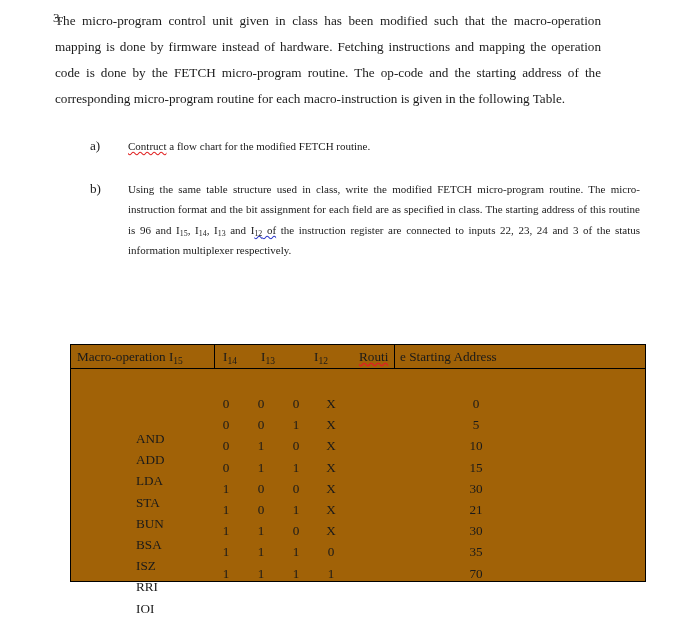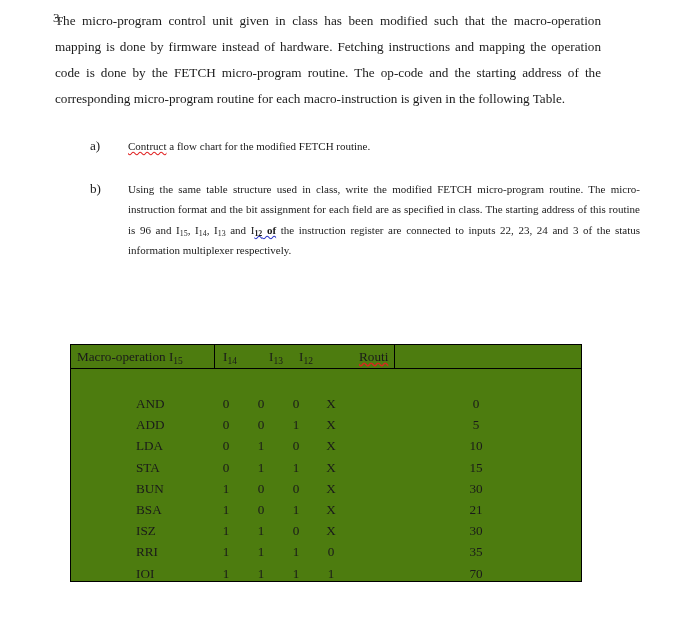--- a/index.html
+++ b/index.html
@@ -78,34 +78,33 @@
   
   .sp-red {
     text-decoration: underline wavy #e02020;
     text-decoration-skip-ink: none;
     text-align: center;
     -webkit-text-decoration: underline wavy #e02020;
   }
   .sp-blue {
     text-decoration: underline wavy #2a35c8;
     text-decoration-skip-ink: none;
-    font-weight: bold;
     -webkit-text-decoration: underline wavy #2a35c8;
   }
 
   
   .table-wrap {
     position: absolute;
     left: 70px;
     top: 344px;
-    width: 512px;
+    width: 576px;
     height: 238px;
     border: 1.4px solid #000;
     box-sizing: border-box;
-    background: #4d7c0f;
+    background: #a16207;
   }
   .thead {
     position: relative;
     height: 24px;
     border-bottom: 1.4px solid #000;
     box-sizing: border-box;
   }
   .th-cell {
     position: absolute;
     top: 2px;
@@ -127,21 +126,21 @@
   .trow {
     position: relative;
     height: 21.2px;
   }
   .cell {
     position: absolute;
     font-size: 13.2px;
     line-height: 21.2px;
     white-space: nowrap;
   }
-  .c-mn   { left: 65px;  text-align: left;   width: 70px; }
+  .c-mn   { left: 65px;  text-align: left;   width: 70px; margin-top: 35px; }
   .c-b0   { left: 140px; text-align: center; width: 30px; }
   .c-b1   { left: 175px; text-align: center; width: 30px; }
   .c-b2   { left: 210px; text-align: center; width: 30px; }
   .c-b3   { left: 245px; text-align: center; width: 30px; }
   .c-addr { left: 385px; text-align: center; width: 40px; }
 </style>
 </head>
 <body>
 
 <div class="question">
@@ -169,28 +168,29 @@
 
 <div class="table-wrap">
 
   <div class="thead">
     <div class="th-cell" style="left:6px;"><span>Macro-operation I</span><sub>15</sub></div>
 
     <div class="th-div" style="left:143px;"></div>
 
     <div class="th-cell" style="left:152px;"><span>I</span><sub>14</sub></div>
 
-    <div class="th-cell" style="left:198px;"><span>I</span><sub>13</sub></div>
-
-    <div class="th-cell" style="left:228px;"><span>I</span><sub>12</sub></div>
+    <div class="th-cell" style="left:190px;"><span>I</span><sub>13</sub></div>
+
+    <div class="th-cell" style="left:243px;"><span>I</span><sub>12</sub></div>
 
     <div class="th-cell sp-red" style="left:288px;">Routi</div>
 
     <div class="th-div" style="left:323px;"></div>
 
+    <div class="th-cell" style="left:329px;">e Starting Address</div>
   </div>
 
   <div class="tbody">
     <div style="height:24px;"></div>
 
     <div class="trow">
       <div class="cell c-mn">AND</div>
       <div class="cell c-b0">0</div>
       <div class="cell c-b1">0</div>
       <div class="cell c-b2">0</div>

